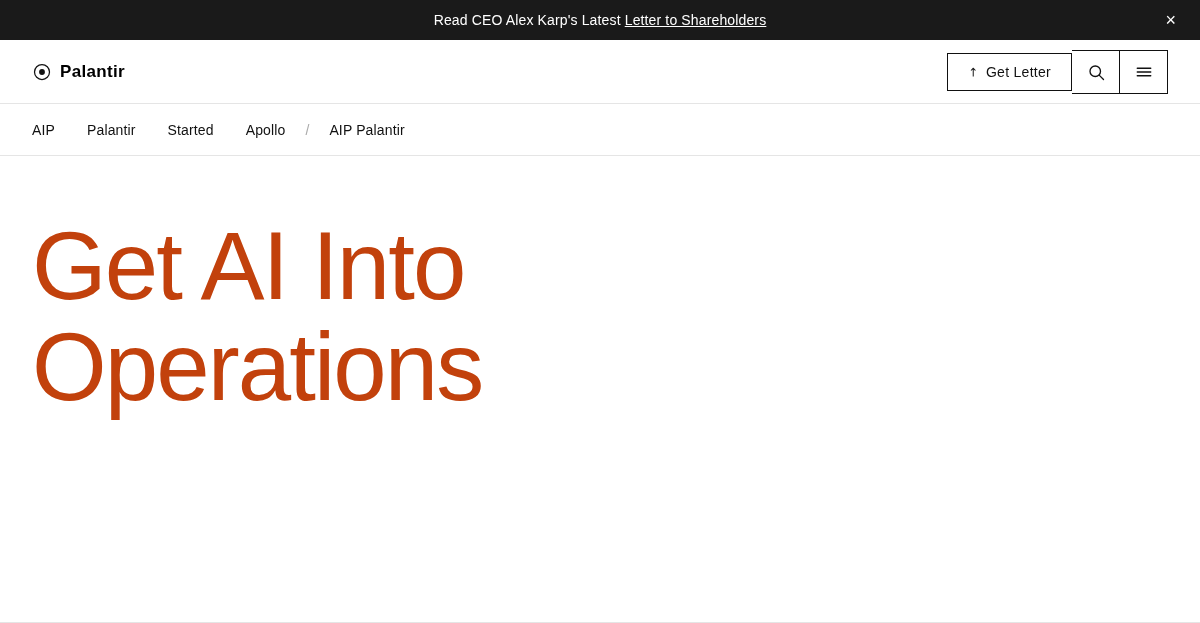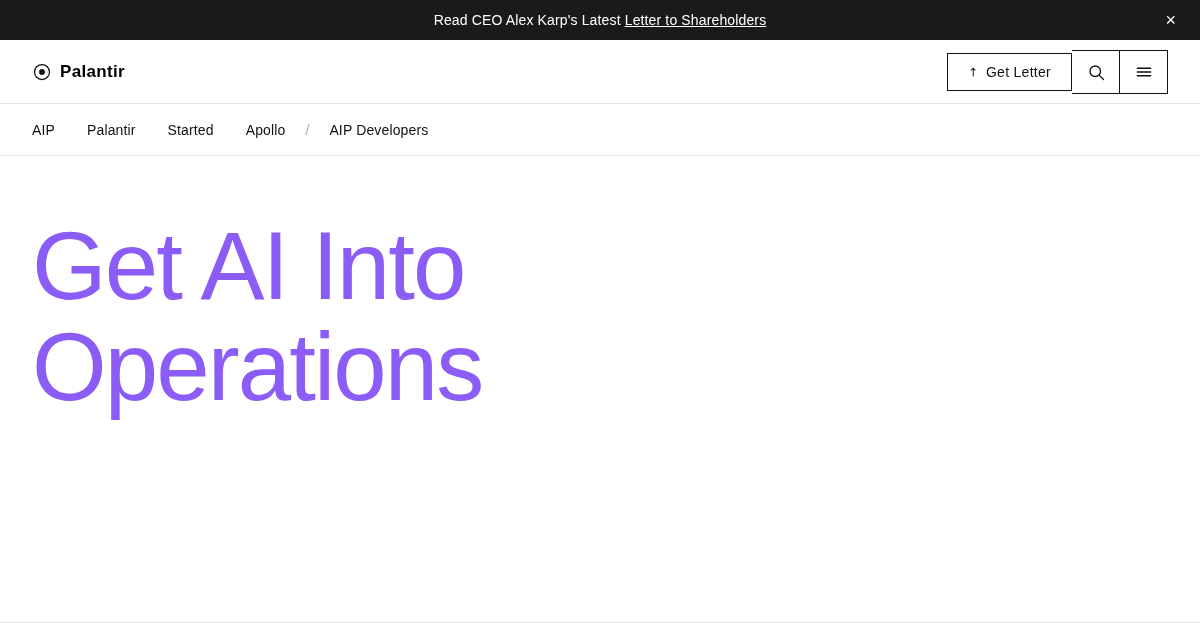--- a/index.html
+++ b/index.html
@@ -172,21 +172,21 @@
     .hero {
       padding: 60px 32px 40px;
       max-width: 900px;
     }
 
     .hero-title {
       font-size: 96px;
       font-weight: 400;
       line-height: 1.05;
       letter-spacing: -0.02em;
-      color: #8b5cf6;
+      color: #c2410c;
     }
 
     
     .bottom-divider {
       position: absolute;
       bottom: 0;
       left: 0;
       right: 0;
       height: 1px;
       background: #e5e5e5;
@@ -231,21 +231,21 @@
     </button>
   </div>
 </header>
 
 <nav class="nav">
   <a class="nav-item">AIP</a>
   <a class="nav-item">Palantir</a>
   <a class="nav-item">Started</a>
   <a class="nav-item">Apollo</a>
   <span class="nav-divider">/</span>
-  <a class="nav-item">AIP Developers</a>
+  <a class="nav-item">AIP Palantir</a>
 </nav>
 
 <section class="hero">
   <h1 class="hero-title">
     <span>Get AI Into</span><br>
     <span>Operations</span>
   </h1>
 </section>
 
 <div class="bottom-divider"></div>

